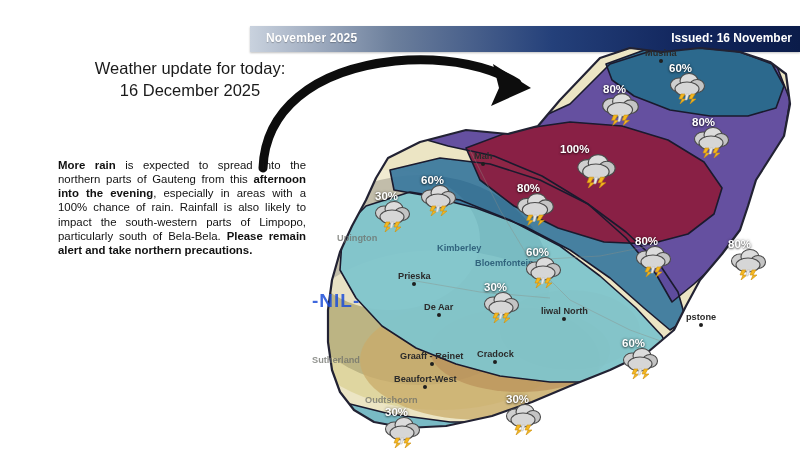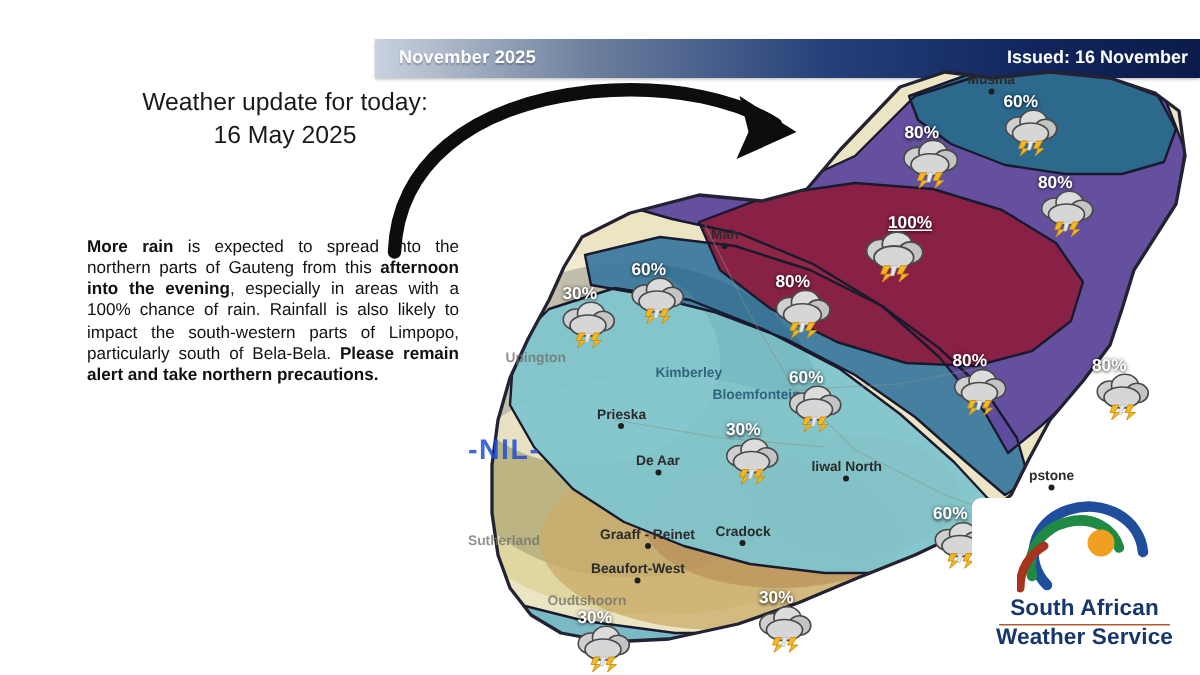--- a/index.html
+++ b/index.html
@@ -456,21 +456,21 @@
           </g>
           <path d="M13,22 L17,22 L14,27 L18,27 L12,32 L14,27 L11,27 Z" fill="#f5b820" stroke="#c98f10" stroke-width=".6"></path>
           <path d="M23,22 L27,22 L24,27 L28,27 L22,32 L24,27 L21,27 Z" fill="#f5b820" stroke="#c98f10" stroke-width=".6"></path>
           <path d="M18,22 L21,22 L19,28 L17,28 Z" fill="#e8e8e8" stroke="#b9b9b9" stroke-width=".5"></path>
         </svg></div>
     </div>
   <div id="pct-layer">
       <div class="pct" style="left: 669px; top: 62px;">60%</div>
       <div class="pct" style="left: 603px; top: 83px;">80%</div>
       <div class="pct" style="left: 692px; top: 116px;">80%</div>
-      <div class="pct" style="left: 592px; top: 143px; text-decoration: underline;">100%</div>
+      <div class="pct" style="left: 560px; top: 143px;">100%</div>
       <div class="pct" style="left: 421px; top: 174px;">60%</div>
       <div class="pct" style="left: 517px; top: 182px;">80%</div>
       <div class="pct" style="left: 375px; top: 190px;">30%</div>
       <div class="pct" style="left: 526px; top: 246px;">60%</div>
       <div class="pct" style="left: 635px; top: 235px;">80%</div>
       <div class="pct" style="left: 728px; top: 238px;">80%</div>
       <div class="pct" style="left: 484px; top: 281px;">30%</div>
       <div class="pct" style="left: 622px; top: 337px;">60%</div>
       <div class="pct" style="left: 506px; top: 393px;">30%</div>
       <div class="pct" style="left: 385px; top: 406px;">30%</div>
@@ -481,35 +481,21 @@
     <span class="header-right">Issued: 16 November</span>
   </div>
 
   <svg class="arrow-svg" viewBox="0 0 300 125" xmlns="http://www.w3.org/2000/svg">
     <path d="M8,118 C10,62 56,20 140,11 C196,6 238,18 262,33" fill="none" stroke="#0d0d0d" stroke-width="9" stroke-linecap="round"></path>
     <path d="M238,14 L276,38 L236,56 L244,38 Z" fill="#0d0d0d"></path>
   </svg>
 
   <div class="title-block">
     <div>Weather update for today:</div>
-    <div>16 May 2025</div>
+    <div>16 December 2025</div>
   </div>
 
   <div class="body-block">
     <b>More rain</b><span> is expected to spread into the northern parts of Gauteng from this </span><b>afternoon into the evening</b><span>, especially in areas with a 100% chance of rain. Rainfall is also likely to impact the south-western parts of Limpopo, particularly south of Bela-Bela. </span><b>Please remain alert and take northern precautions.</b>
   </div>
 
-  <div class="logo">
-    <svg class="logo-mark" width="92" height="62" viewBox="0 0 92 62" xmlns="http://www.w3.org/2000/svg">
-      <path d="M20,56 C4,40 10,14 34,6 C58,-2 82,12 84,34" fill="none" stroke="#1f4e9c" stroke-width="7" stroke-linecap="round"></path>
-      <path d="M26,54 C14,40 20,20 38,14 C56,8 73,19 74,35" fill="none" stroke="#ffffff" stroke-width="4"></path>
-      <path d="M10,50 C6,34 16,18 34,14 C50,10 64,18 68,31" fill="none" stroke="#1e8a43" stroke-width="7" stroke-linecap="round"></path>
-      <path d="M2,58 C2,46 8,36 18,30" fill="none" stroke="#a8331f" stroke-width="6" stroke-linecap="round"></path>
-      <circle cx="56" cy="28" r="9" fill="#f0a020"></circle>
-    </svg>
-    <div class="logo-rule"></div>
-    <div class="logo-text">
-      <div>South African</div>
-      <div>Weather Service</div>
-    </div>
-  </div>
 
 </div>
 
 </body></html>

